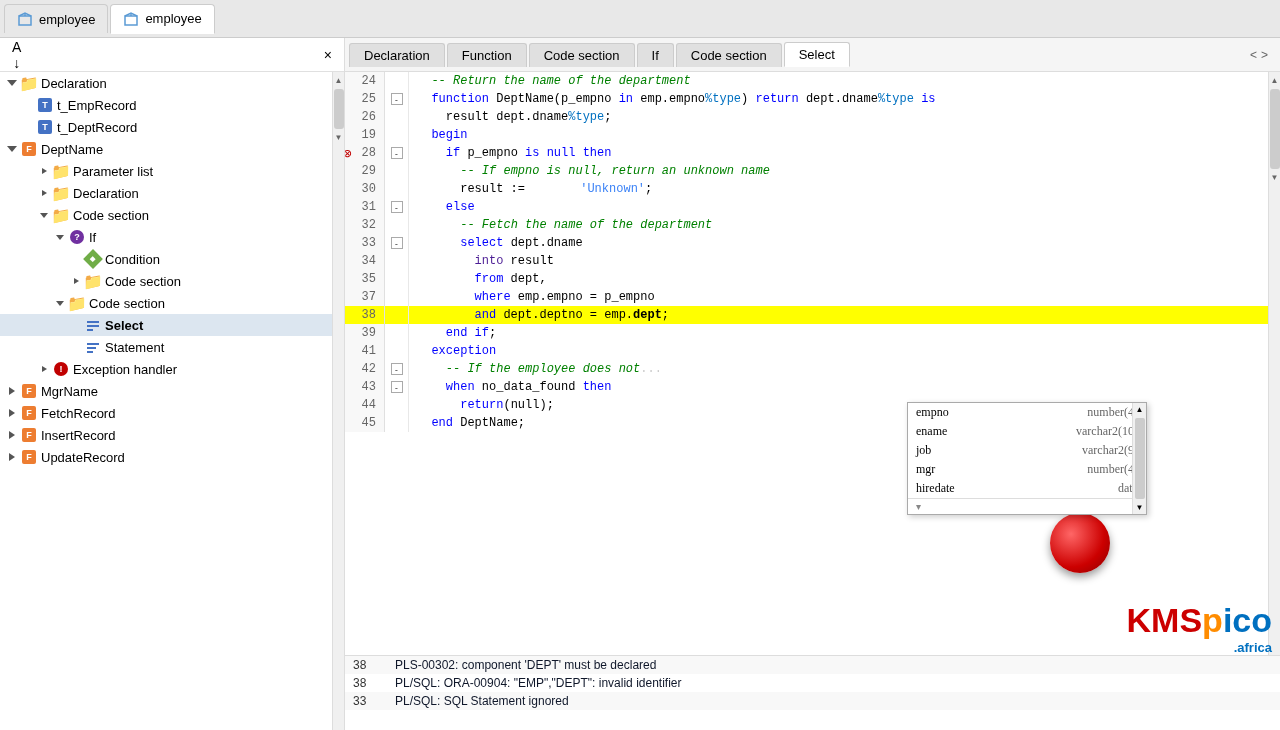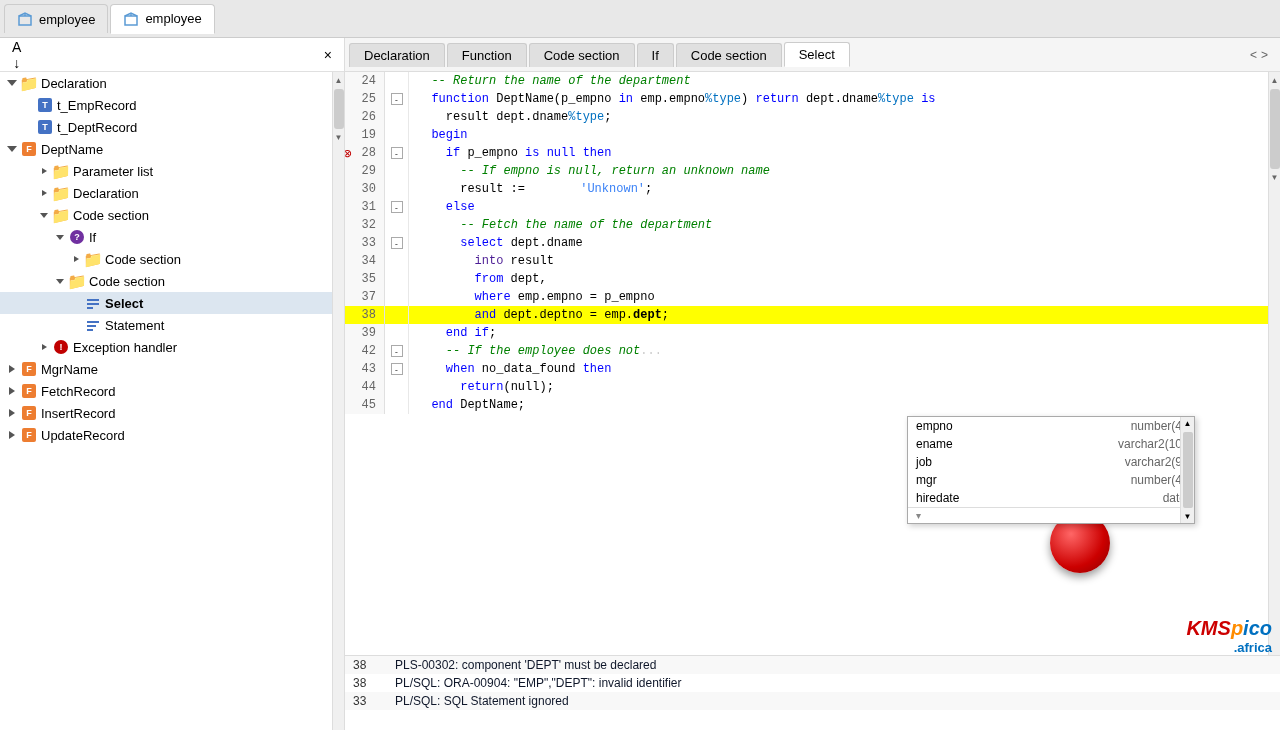--- a/index.html
+++ b/index.html
@@ -60,27 +60,27 @@
     .line-num { width: 40px; text-align: right; padding-right: 8px; color: #666; font-size: 12px; flex-shrink: 0; background: #f8f8f8; border-right: 1px solid #e0e0e0; line-height: 18px; }
     .line-fold { width: 24px; display: flex; align-items: center; justify-content: center; flex-shrink: 0; border-right: 1px solid #e8e8e8; }
     .fold-btn { width: 12px; height: 12px; border: 1px solid #aaa; background: #fff; display: flex; align-items: center; justify-content: center; font-size: 8px; cursor: pointer; }
     .line-code { padding: 0 8px; line-height: 18px; white-space: pre; flex: 1; }
     
     .line.highlighted { background: #ffff00; }
     
     
     .autocomplete {
       position: absolute;
-      top: 344px; left: 562px;
-      width: 288px;
+      top: 330px; left: 562px;
+      width: 240px;
       background: #fff;
       border: 1px solid #aaa;
       box-shadow: 2px 2px 6px rgba(0,0,0,0.2);
       z-index: 100;
-      font-family: Liberation Sans, sans-serif;
+      font-family: Liberation Serif, serif;
       font-size: 12px;
     }
     .autocomplete-list { }
     .ac-item { display: flex; padding: 2px 8px; cursor: pointer; justify-content: space-between; gap: 8px; }
     .ac-name { color: #000; }
     .ac-type { color: #666; }
     .ac-scrollbar { position: absolute; right: 0; top: 0; bottom: 0; width: 14px; background: #f0f0f0; border-left: 1px solid #ddd; display: flex; flex-direction: column; align-items: center; }
     .ac-scroll-up, .ac-scroll-down { cursor: pointer; font-size: 8px; padding: 2px; }
     .ac-scroll-thumb { flex: 1; width: 10px; background: #ccc; margin: 2px 2px; border-radius: 2px; cursor: pointer; }
     
@@ -205,20 +205,29 @@
         <div class="tree-item indent-3">
           <span class="expand-btn">
               <span class="expand-tri down-sm"></span>
             </span>
           <span class="tree-icon">
               <span class="icon-if">?</span>
             </span>
           <span class="tree-label">If</span>
         </div>
         <div class="tree-item indent-4">
+          <span class="expand-btn">&nbsp;</span>
+          <span class="tree-icon">
+            <span style="display:inline-block;width:14px;height:14px;background:#70ad47;transform:rotate(45deg);display:inline-flex;align-items:center;justify-content:center;">
+                <span style="transform:rotate(-45deg);color:white;font-size:7px;font-weight:bold;">◆</span>
+              </span>
+          </span>
+          <span class="tree-label">Condition</span>
+        </div>
+        <div class="tree-item indent-4">
           <span class="expand-btn">
               <span class="expand-tri right-sm"></span>
             </span>
           <span class="tree-icon">📁</span>
           <span class="tree-label">Code section</span>
         </div>
         <div class="tree-item indent-3">
           <span class="expand-btn">
               <span class="expand-tri down-sm"></span>
             </span>
@@ -418,20 +427,25 @@
           <span class="line-code" style="background:#ffff00;">        <span style="color:#0000ff;">and</span> dept.deptno = emp.<span style="background:#ffff00;font-weight:bold;">dept</span>;</span>
         </div>
 
         <div class="line">
           <span class="line-num">39</span>
           <span class="line-fold"></span>
           <span class="line-code">    <span style="color:#0000ff;">end if</span>;</span>
         </div>
 
 
+        <div class="line">
+          <span class="line-num">41</span>
+          <span class="line-fold"></span>
+          <span class="line-code">  <span style="color:#0000ff;">exception</span></span>
+        </div>
 
         <div class="line">
           <span class="line-num">42</span>
           <span class="line-fold">
               <span class="fold-btn">-</span>
             </span>
           <span class="line-code">    <span style="color:#008000;font-style:italic;">-- If the employee does not</span><span style="color:#cccccc;">...</span></span>
         </div>
 
         <div class="line">
@@ -509,18 +523,18 @@
         <span class="error-msg">PL/SQL: SQL Statement ignored</span>
       </div>
     </div>
 
   </div>
 </div>
 
 <div class="watermark">
   <div class="red-button"></div>
   <div style="display:flex;flex-direction:column;align-items:flex-end;padding-right:8px;">
-    <div style="font-size:20px;font-weight:900;font-style:italic;text-align:center;">
+    <div style="font-size:34px;font-weight:900;text-align:center;">
       <span style="color:#cc0000;">KMS</span><span style="color:#ff8c00;">p</span><span style="color:#0070c0;">ico</span>
     </div>
     <div style="color:#0070c0;font-size:13px;font-weight:bold;">.africa</div>
   </div>
 </div>
 
 </body></html>

